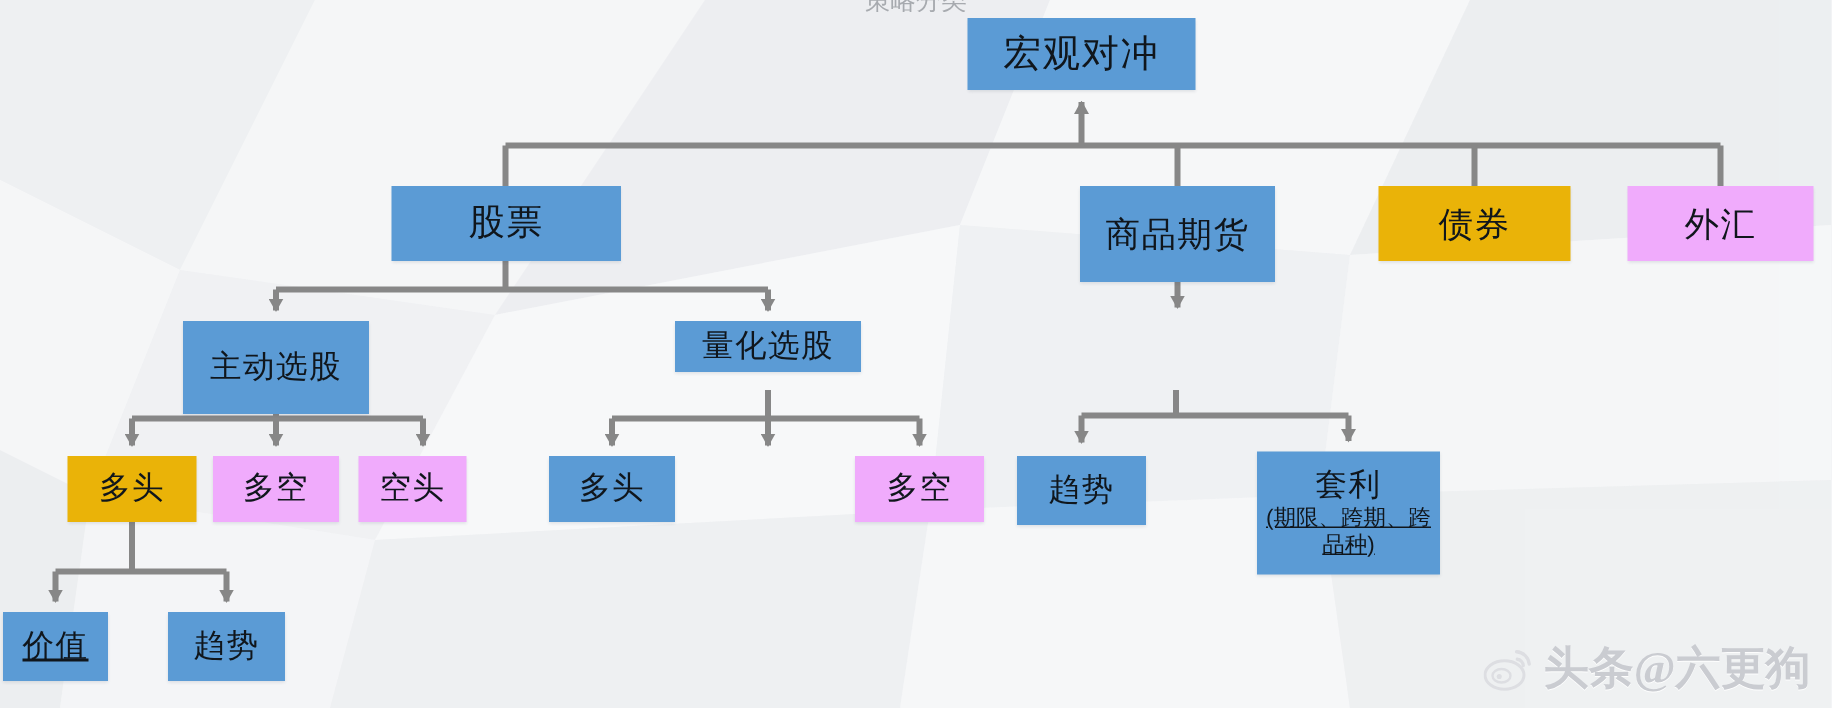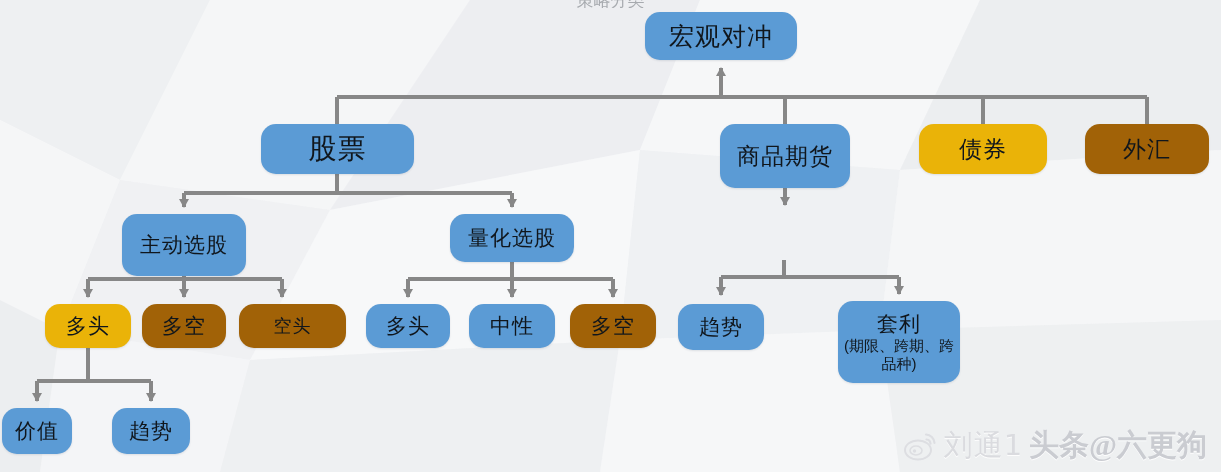--- a/index.html
+++ b/index.html
@@ -22,33 +22,33 @@
 
   .node{
     position:absolute;
     z-index:2;
     box-sizing:border-box;
     display:flex;
     flex-direction:column;
     align-items:center;
     justify-content:center;
     text-align:center;
-    border-radius:15px;
+    border-radius:0;
     color:#10161c;
     font-weight:400;
     letter-spacing:1px;
     line-height:1.15;
     box-shadow:0 1px 2px rgba(40,60,80,.12);
   }
   .tone-dark{background:#eab308;}
   .tone-mid{background:#5b9bd5;}
-  .tone-light{background:#a16207;}
+  .tone-light{background:#f0abfc;}
 
   .node .main{display:block;}
-  .node .sub{display:block;font-size:15px;letter-spacing:0;margin-top:1px;}
+  .node .sub{display:block;font-size:15px;letter-spacing:0;margin-top:1px;text-decoration:underline;}
 
   
   #watermark{
     position:absolute;
     right:14px;bottom:6px;
     z-index:5;
     display:flex;align-items:center;
     gap:6px;
     opacity:.92;
     pointer-events:none;
@@ -162,91 +162,87 @@
   </svg>
 
   <div id="topcrop">
     <span>策略分类</span>
   </div>
 
   <div class="node tone-mid" style="left:645px;top:12px;width:152px;height:48px;font-size:25px;">
     <span class="main">宏观对冲</span>
   </div>
 
-  <div class="node tone-mid" style="left:261px;top:124px;width:153px;height:50px;font-size:28px;">
+  <div class="node tone-mid" style="left:261px;top:124px;width:153px;height:50px;font-size:24px;">
     <span class="main">股票</span>
   </div>
 
   <div class="node tone-mid" style="left:720px;top:124px;width:130px;height:64px;font-size:23px;">
     <span class="main">商品期货</span>
   </div>
 
   <div class="node tone-dark" style="left:919px;top:124px;width:128px;height:50px;font-size:23px;">
     <span class="main">债券</span>
   </div>
 
   <div class="node tone-light" style="left:1085px;top:124px;width:124px;height:50px;font-size:23px;">
     <span class="main">外汇</span>
   </div>
 
   <div class="node tone-mid" style="left:122px;top:214px;width:124px;height:62px;font-size:21px;">
     <span class="main">主动选股</span>
   </div>
 
-  <div class="node tone-mid" style="left:450px;top:214px;width:124px;height:48px;font-size:21px;">
+  <div class="node tone-mid" style="left:450px;top:214px;width:124px;height:34px;font-size:21px;">
     <span class="main">量化选股</span>
   </div>
 
 
   <div class="node tone-dark" style="left:45px;top:304px;width:86px;height:44px;font-size:21px;">
     <span class="main">多头</span>
   </div>
 
   <div class="node tone-light" style="left:142px;top:304px;width:84px;height:44px;font-size:21px;">
     <span class="main">多空</span>
   </div>
 
-  <div class="node tone-light" style="left:239px;top:304px;width:107px;height:44px;font-size:18px;">
+  <div class="node tone-light" style="left:239px;top:304px;width:72px;height:44px;font-size:21px;">
     <span class="main">空头</span>
   </div>
 
   <div class="node tone-mid" style="left:366px;top:304px;width:84px;height:44px;font-size:21px;">
     <span class="main">多头</span>
   </div>
 
-  <div class="node tone-mid" style="left:469px;top:304px;width:86px;height:44px;font-size:21px;">
-    <span class="main">中性</span>
-  </div>
 
   <div class="node tone-light" style="left:570px;top:304px;width:86px;height:44px;font-size:21px;">
     <span class="main">多空</span>
   </div>
 
   <div class="node tone-mid" style="left:678px;top:304px;width:86px;height:46px;font-size:21px;">
     <span class="main">趋势</span>
   </div>
 
   <div class="node tone-mid" style="left:838px;top:301px;width:122px;height:82px;font-size:21px;padding:0 6px;text-align:center;">
     <span class="main">套利</span>
     <span class="sub">(期限、跨期、跨品种)</span>
   </div>
 
-  <div class="node tone-mid" style="left:2px;top:408px;width:70px;height:46px;font-size:21px;">
+  <div class="node tone-mid" style="left:2px;top:408px;width:70px;height:46px;font-size:21px;text-decoration:underline;">
     <span class="main">价值</span>
   </div>
 
   <div class="node tone-mid" style="left:112px;top:408px;width:78px;height:46px;font-size:21px;">
     <span class="main">趋势</span>
   </div>
 
   <div id="watermark">
     <svg class="wm-logo" viewBox="0 0 34 30">
       <ellipse cx="14" cy="19" rx="13" ry="9.5" fill="none" stroke="#dcdde1" stroke-width="2"></ellipse>
       <ellipse cx="12" cy="19.5" rx="6" ry="4.5" fill="none" stroke="#dcdde1" stroke-width="1.6"></ellipse>
       <circle cx="10.5" cy="20" r="1.7" fill="#dcdde1"></circle>
       <path d="M22,3.5 a9,9 0 0 1 8.5,8.3" fill="none" stroke="#dcdde1" stroke-width="2.2" stroke-linecap="round"></path>
       <path d="M22.5,8.5 a4.5,4.5 0 0 1 4,4.2" fill="none" stroke="#dcdde1" stroke-width="2.2" stroke-linecap="round"></path>
     </svg>
-    <span class="wm-a">刘通1</span>
     <span class="wm-b">头条@六更狗</span>
   </div>
 
 </div>
 
 </body></html>

